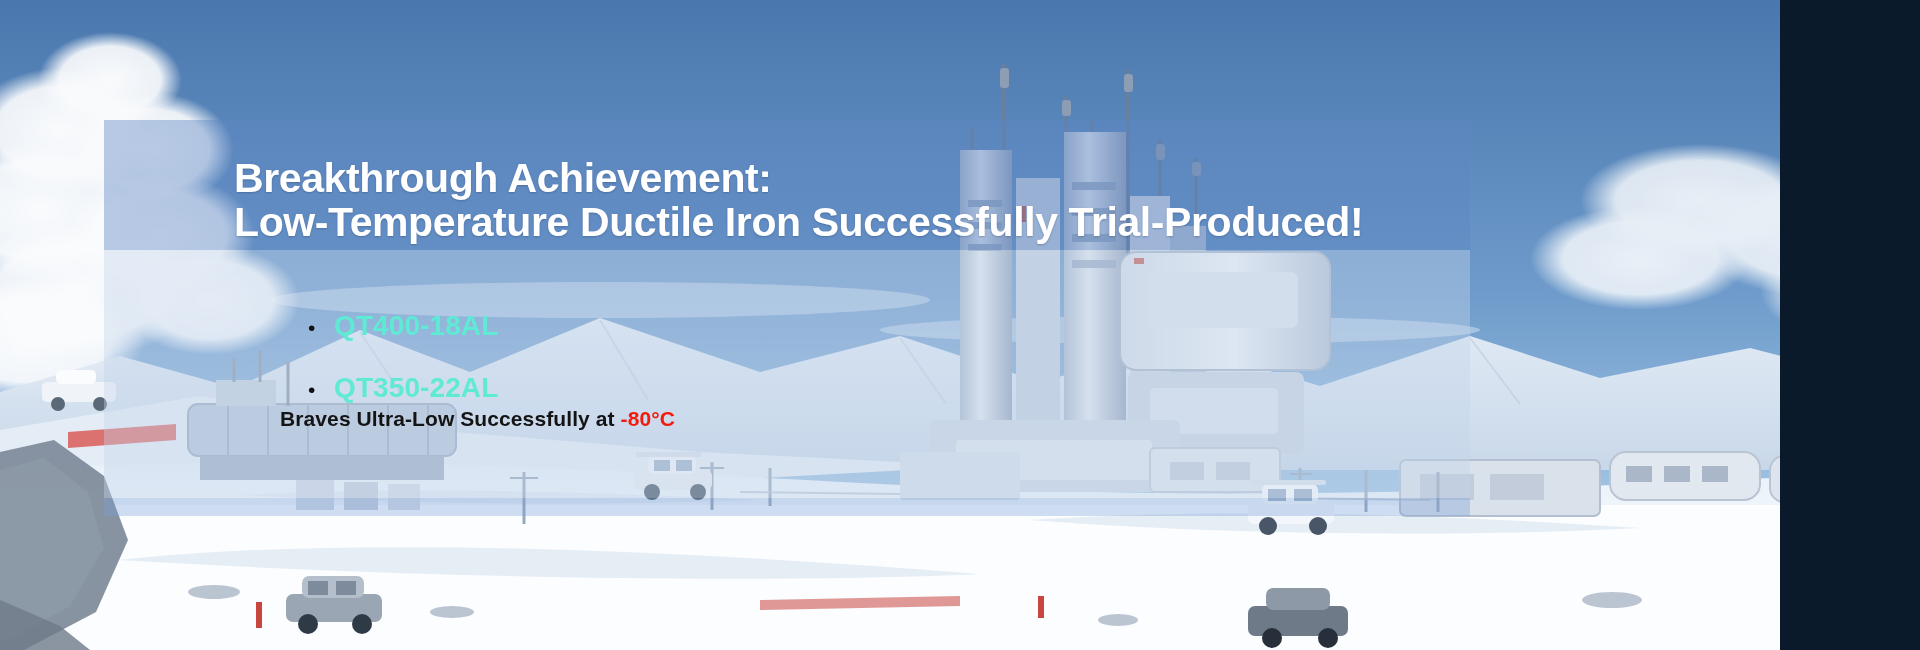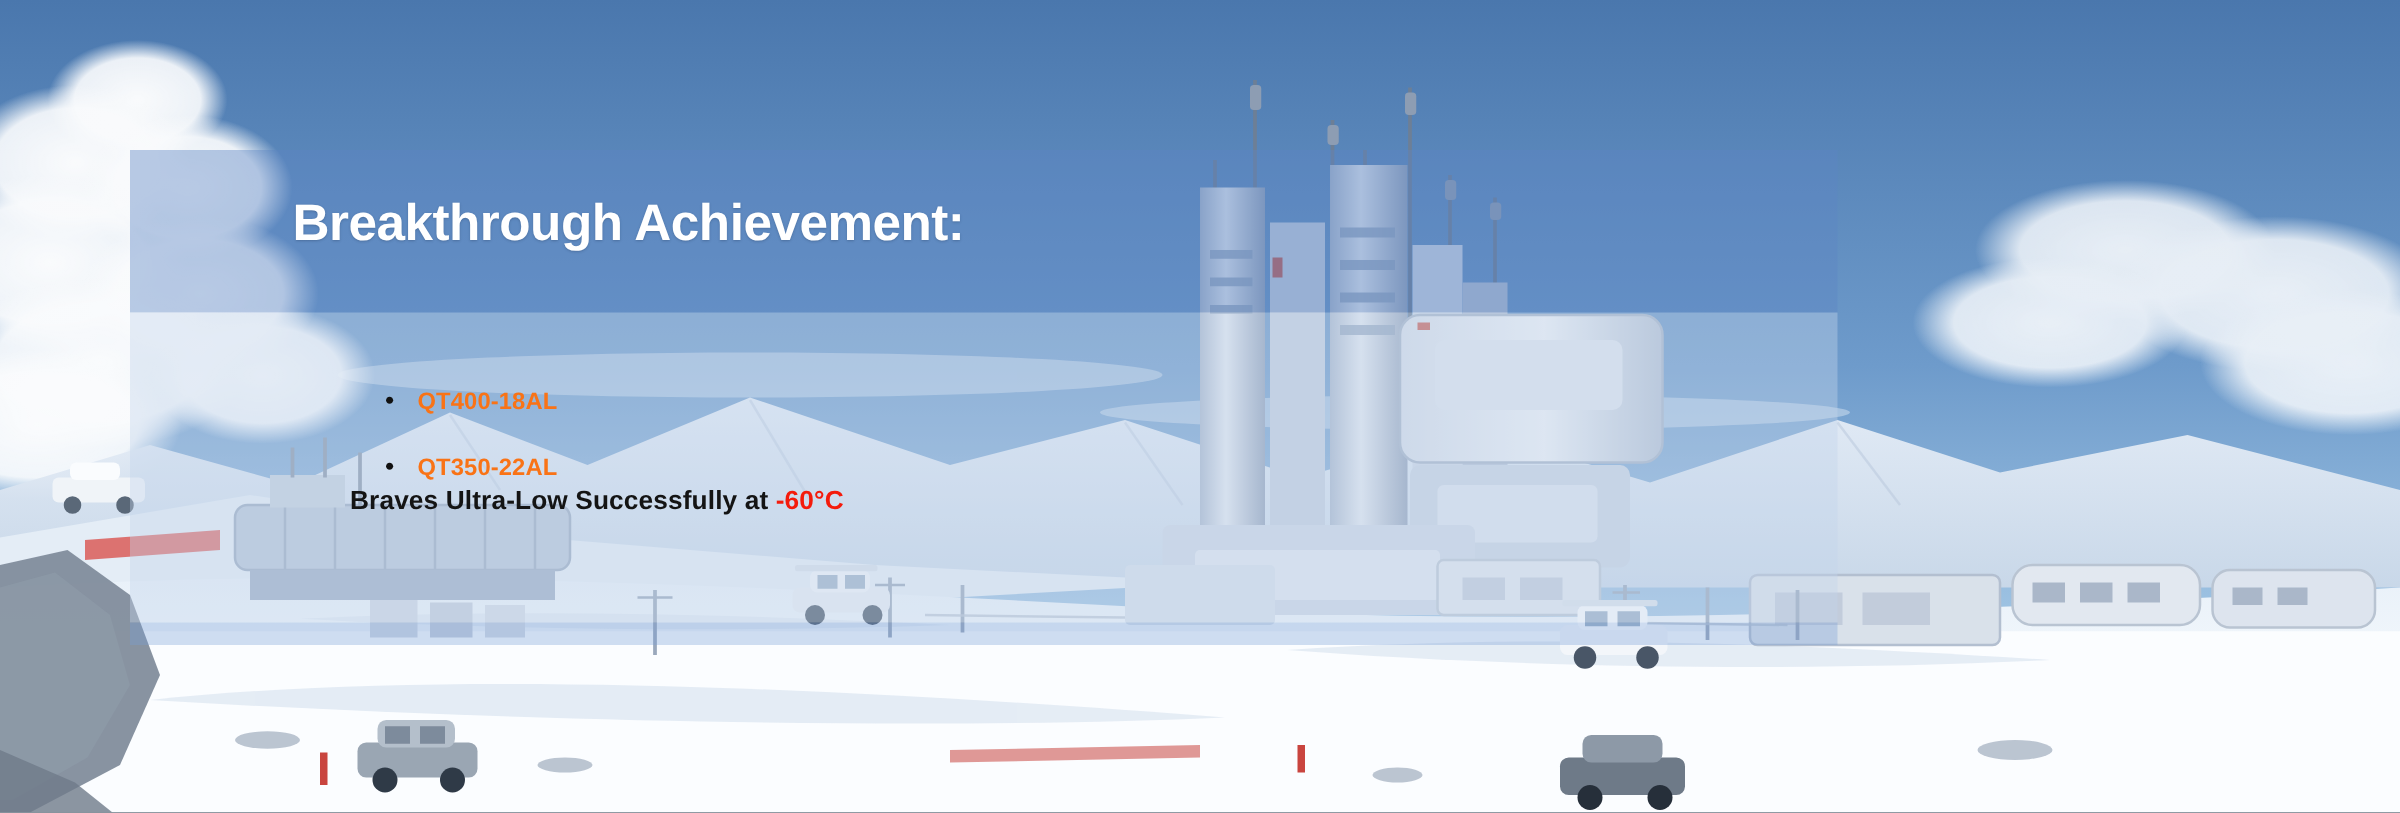--- a/index.html
+++ b/index.html
@@ -5,21 +5,21 @@
   * { margin:0; padding:0; box-sizing:border-box; }
   html, body {
     width:1920px; height:650px;
     overflow:hidden;
     font-family:"Liberation Sans", sans-serif;
     background:#0b1a2b;
   }
 
   #banner {
     position:relative;
-    width:1920px; height:650px;
+    width:1780px; height:650px;
     overflow:hidden;
   }
 
   
   #scene { position:absolute; inset:0; }
   #scene svg { display:block; width:1920px; height:650px; }
 
   
   .overlay-panel {
     position:absolute;
@@ -81,23 +81,23 @@
     padding-left:28px;
   }
   .bullet-dot {
     width:26px;
     color:#111111;
     font-size:21px;
     line-height:1;
     flex:0 0 26px;
   }
   .bullet-code {
-    font-size:19px;
+    font-size:28px;
     font-weight:bold;
-    color:#f97316;
+    color:#5eead4;
     letter-spacing:0.1px;
   }
   .bullet-desc {
     font-size:21px;
     font-weight:bold;
     color:#141414;
     letter-spacing:0.1px;
     margin-top:3px;
     white-space:nowrap;
   }
@@ -365,37 +365,38 @@
     </svg>
   </div>
 
   <div class="overlay-panel">
     <div class="band band-title"></div>
     <div class="band band-body"></div>
     <div class="band band-foot"></div>
 
     <div class="title-block">
       <div class="title-line">Breakthrough Achievement:</div>
+      <div class="title-line">Low-Temperature Ductile Iron Successfully Trial-Produced!</div>
     </div>
 
     <div class="bullets">
 
       <div class="bullet-group">
         <div class="bullet-row">
           <span class="bullet-dot">•</span>
           <span class="bullet-code">QT400-18AL</span>
         </div>
       </div>
 
       <div class="bullet-group">
         <div class="bullet-row">
           <span class="bullet-dot">•</span>
           <span class="bullet-code">QT350-22AL</span>
         </div>
         <div class="bullet-desc">
-          <span>Braves Ultra-Low Successfully at </span><span class="temp">-60°C</span>
+          <span>Braves Ultra-Low Successfully at </span><span class="temp">-80°C</span>
         </div>
       </div>
 
     </div>
   </div>
 
 </div>
 
 </body></html>

